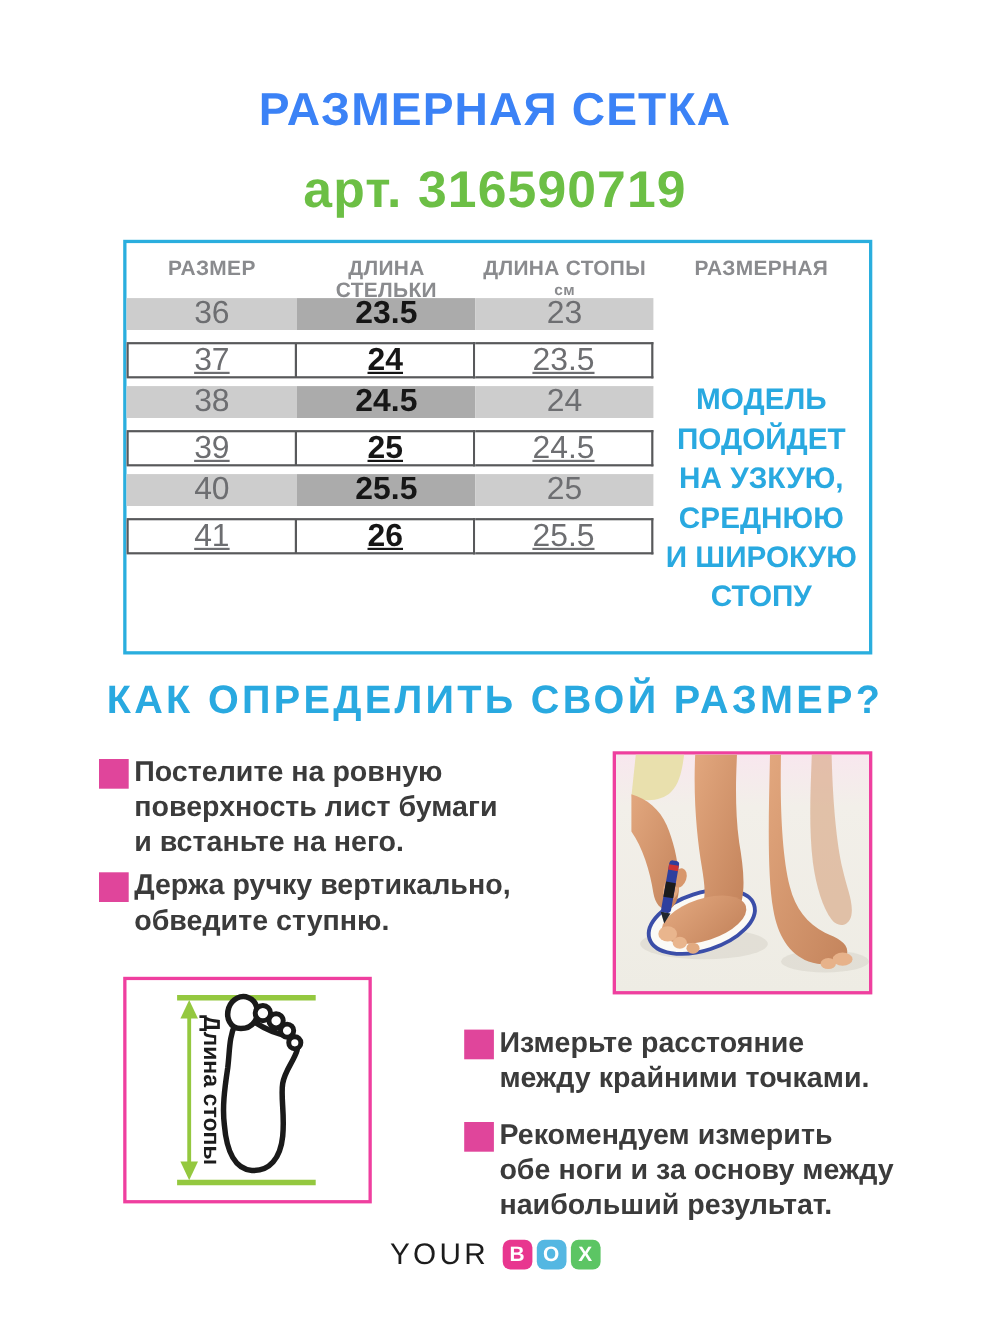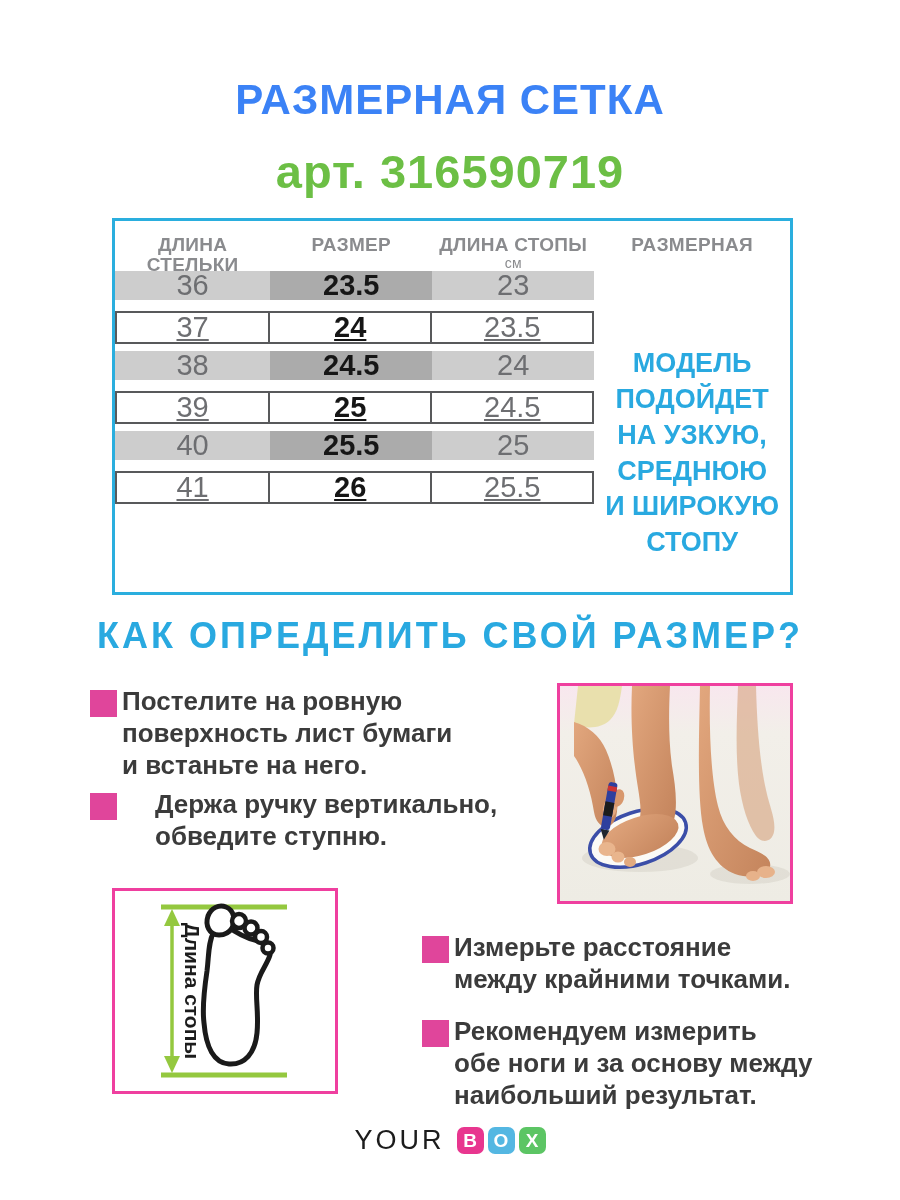--- a/index.html
+++ b/index.html
@@ -26,21 +26,21 @@
   .size-table {
     position:absolute; left:112px; top:218px; width:681px; height:377px;
     border:3px solid #2aaede; background:#ffffff; padding-top:6px;
   }
   .thead { display:grid; grid-template-columns:23% 24% 24% 29%; height:44px; }
   .th {
     display:flex; flex-direction:column; align-items:center; justify-content:flex-start;
     color:#8a8b8e; font-weight:700; font-size:19px; letter-spacing:.3px; line-height:1.05;
     padding-top:8px; text-align:center;
   }
-  .th .unit { font-size:14px; font-weight:400; margin-top:1px; }
+  .th .unit { font-size:14px; font-weight:700; margin-top:1px; }
   .tbody { position:relative; }
   .trow { display:grid; grid-template-columns:23% 24% 24% 29%; height:29px; margin-bottom:11px; }
   .trow:last-child { margin-bottom:0; }
   .cell {
     display:flex; align-items:center; justify-content:center;
     font-size:29px; line-height:1;
   }
   .c-size, .c-foot { color:#6d6e71; font-weight:400; }
   .c-insole { color:#161616; font-weight:700; }
   .trow.gray .c-size, .trow.gray .c-foot { background:#cdcdcd; }
@@ -62,21 +62,21 @@
   }
   .step { position:absolute; display:flex; }
   .step .bullet {
     width:27px; height:27px; background:#e0459b; flex:none; margin-top:4px;
   }
   .step .step-text {
     margin-left:5px; font-size:26px; line-height:1.23; font-weight:600;
     color:#3b3b3b; white-space:pre-line;
   }
   .step-1 { left:90px; top:686px; width:420px; }
-  .step-2 { left:90px; top:789px; width:420px;gap:33px; }
+  .step-2 { left:90px; top:789px; width:420px; }
   .step-3 { left:422px; top:932px; width:430px; }
   .step-4 { left:422px; top:1016px; width:440px; }
 
   
   .photo-frame {
     position:absolute; left:557px; top:683px; width:236px; height:221px;
     border:3px solid #ef3f9f; background:#f1efe9;
   }
   .photo-frame svg { display:block; width:100%; height:100%; }
 
@@ -108,25 +108,25 @@
 <body>
 
 <div class="page">
 
   <h1 class="page-title">РАЗМЕРНАЯ СЕТКА</h1>
   <div class="article-number">арт. 316590719</div>
 
   <div class="size-table">
     <div class="thead">
       <div class="th">
+        <span>РАЗМЕР</span>
+      </div>
+      <div class="th">
         <span>ДЛИНА СТЕЛЬКИ</span>
         <span class="unit">см</span>
-      </div>
-      <div class="th">
-        <span>РАЗМЕР</span>
       </div>
       <div class="th">
         <span>ДЛИНА СТОПЫ</span>
         <span class="unit">см</span>
       </div>
       <div class="th">
         <span>РАЗМЕРНАЯ</span>
       </div>
     </div>
 

